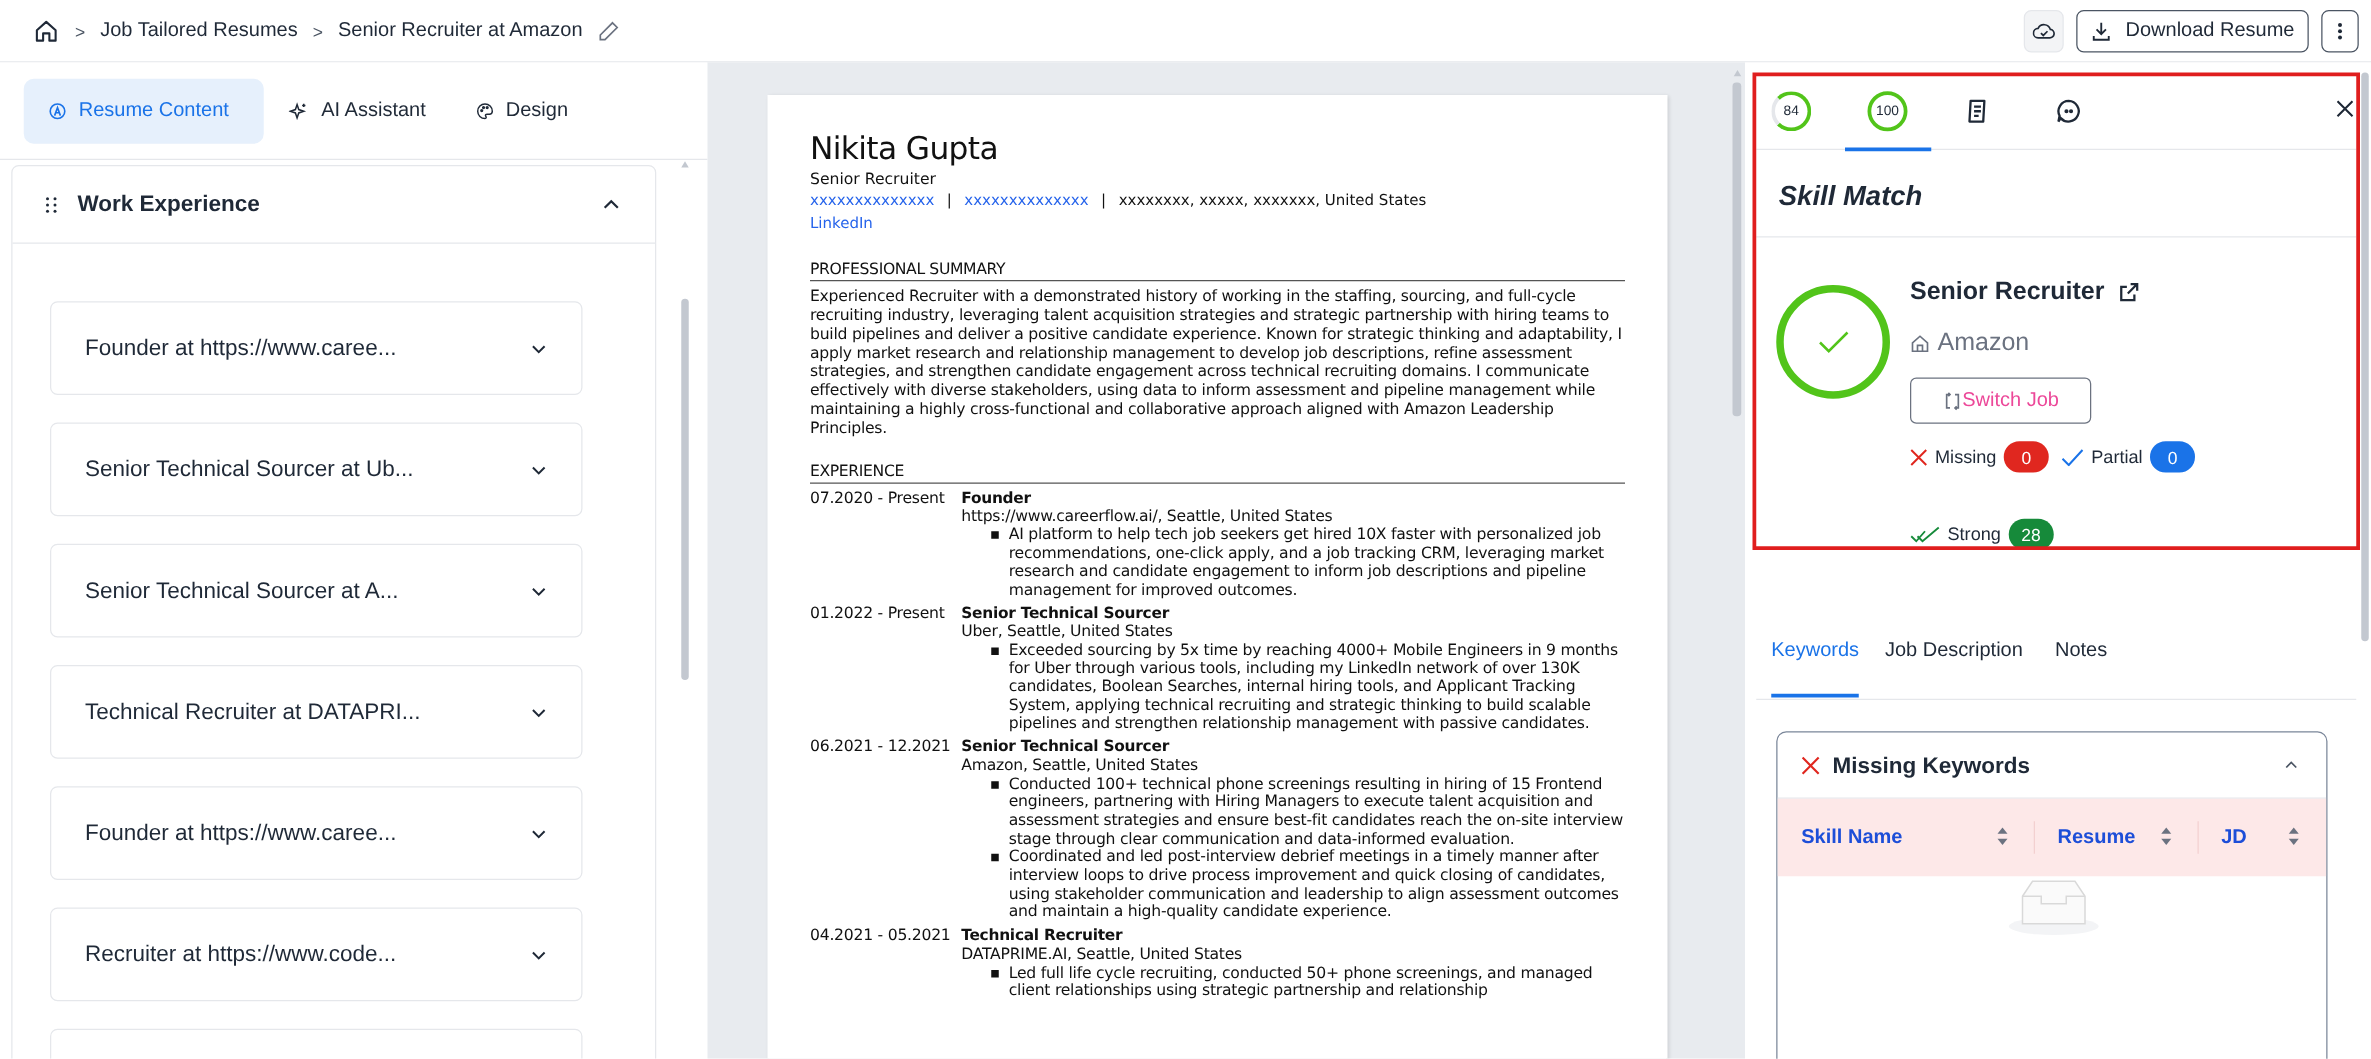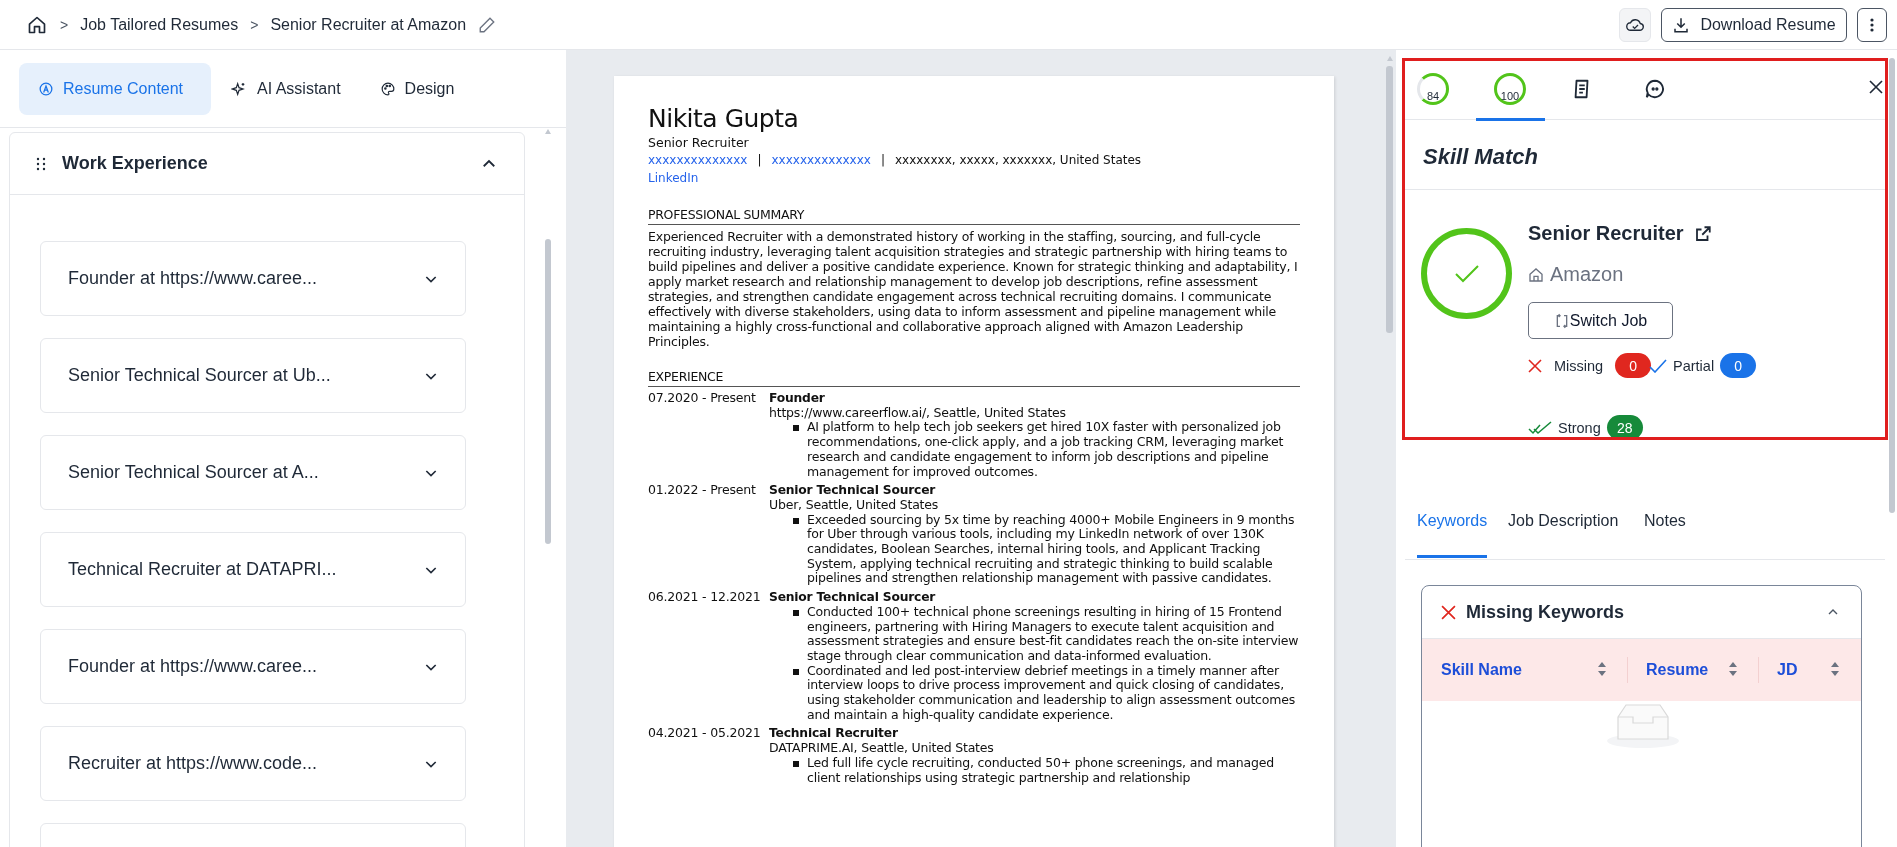--- a/index.html
+++ b/index.html
@@ -54,30 +54,30 @@
   .r-bullets li { position: relative; padding-left: 14px; }
   .r-bullets li::before { content: ""; position: absolute; left: 0; top: 5px; width: 6px; height: 6px; background: #111; }
   .preview-scrollbar { position: absolute; left: 1386px; top: 56px; width: 8px; height: 791px; }
   .preview-scrollbar .arrow { position: absolute; top: 0; left: 1px; border-left: 3px solid transparent; border-right: 3px solid transparent; border-bottom: 5px solid #c3c8d0; }
   .preview-scrollbar .thumb { position: absolute; top: 10px; left: 0; width: 7px; height: 267px; background: #c3c8d0; border-radius: 3px; }
 
   
   .right-panel { position: absolute; left: 1396px; top: 50px; width: 501px; height: 797px; background: #fff; }
   .highlight { position: absolute; left: 1402px; top: 58px; width: 486px; height: 382px; border: 3px solid #e01e1e; pointer-events: none; z-index: 5; }
   .rp-tabs { position: absolute; left: 9px; top: 8px; width: 480px; height: 62px; border-bottom: 1px solid #e5e7eb; }
-  .score-ring { position: absolute; width: 32px; height: 32px; border-radius: 50%; border: 3px solid #52c41a; display: flex; align-items: flex-end; justify-content: center; font-size: 11px; color: #1f2937; background: #fff; cursor: pointer; }
+  .score-ring { position: absolute; width: 32px; height: 32px; border-radius: 50%; border: 3px solid #52c41a; display: flex; align-items: center; justify-content: center; font-size: 11px; color: #1f2937; background: #fff; cursor: pointer; }
   .rp-tab-icon { position: absolute; top: 20px; width: 22px; height: 22px; cursor: pointer; }
   .rp-tab-underline { position: absolute; left: 71px; top: 60px; width: 69px; height: 3px; background: #1a73e8; }
   .rp-close { position: absolute; right: 0px; top: 20px; width: 18px; height: 18px; cursor: pointer; }
   .rp-heading { position: absolute; left: 27px; top: 94px; font-size: 22px; font-weight: bold; color: #1f2937; font-style: italic; }
   .rp-head-line { position: absolute; left: 9px; top: 139px; width: 480px; height: 1px; background: #e5e7eb; }
   .match-ring { position: absolute; left: 25px; top: 178px; width: 91px; height: 91px; border-radius: 50%; border: 6px solid #52c41a; display: flex; align-items: center; justify-content: center; }
   .job-title { position: absolute; left: 132px; top: 172px; font-size: 20px; font-weight: bold; color: #1f2937; display: flex; align-items: center; gap: 10px; }
   .company { position: absolute; left: 132px; top: 213px; font-size: 20px; color: #6b7280; display: flex; align-items: center; gap: 6px; }
-  .switch-btn { position: absolute; left: 132px; top: 252px; width: 145px; height: 37px; border: 1px solid #6b7280; border-radius: 5px; background: #fff; font-size: 16px; color: #0f172a; display: flex; align-items: center; justify-content: center; font-family: inherit; }
+  .switch-btn { position: absolute; left: 132px; top: 252px; width: 145px; height: 37px; border: 1px solid #6b7280; border-radius: 5px; background: #fff; font-size: 16px; color: #ec4899; display: flex; align-items: center; justify-content: center; font-family: inherit; }
   .stat { position: absolute; display: flex; align-items: center; gap: 6px; font-size: 14.5px; color: #1f2937; }
   .pill { min-width: 36px; height: 25px; border-radius: 13px; color: #fff; font-size: 14px; display: flex; align-items: center; justify-content: center; padding: 0 10px; }
   .sub-tabs { position: absolute; left: 9px; top: 455px; width: 480px; height: 55px; border-bottom: 1px solid #e5e7eb; }
   .sub-tab { position: absolute; top: 0; font-size: 16px; color: #1f2937; cursor: pointer; height: 53px; line-height: 32px; }
   .sub-tab.active { color: #1a73e8; border-bottom: 3px solid #1a73e8; }
   .kw-card { position: absolute; left: 25px; top: 535px; width: 441px; height: 310px; border: 1px solid #7a8699; border-radius: 8px; background: #fff; overflow: hidden; }
   .kw-head { height: 53px; display: flex; align-items: center; border-bottom: 1px solid #e5e7eb; position: relative; }
   .kw-head .title { position: absolute; left: 44px; font-size: 18px; font-weight: bold; color: #1f2937; }
   .kw-table-head { height: 62px; background: #fde8e8; position: relative; font-size: 16px; font-weight: bold; color: #1d4ed8; }
   .kw-col { position: absolute; top: 22px; }
@@ -258,20 +258,21 @@
         <div>Uber, Seattle, United States</div>
         <ul class="r-bullets">
             <li>Exceeded sourcing by 5x time by reaching 4000+ Mobile Engineers in 9 months for Uber through various tools, including my LinkedIn network of over 130K candidates, Boolean Searches, internal hiring tools, and Applicant Tracking System, applying technical recruiting and strategic thinking to build scalable pipelines and strengthen relationship management with passive candidates.</li>
           </ul>
       </div>
     </div>
     <div class="r-job">
       <div class="r-date">06.2021 - 12.2021</div>
       <div class="r-body">
         <div class="r-role">Senior Technical Sourcer</div>
+        <div>Amazon, Seattle, United States</div>
         <ul class="r-bullets">
           <li>Conducted 100+ technical phone screenings resulting in hiring of 15 Frontend engineers, partnering with Hiring Managers to execute talent acquisition and assessment strategies and ensure best-fit candidates reach the on-site interview stage through clear communication and data-informed evaluation.</li>
           <li>Coordinated and led post-interview debrief meetings in a timely manner after interview loops to drive process improvement and quick closing of candidates, using stakeholder communication and leadership to align assessment outcomes and maintain a high-quality candidate experience.</li>
         </ul>
       </div>
     </div>
     <div class="r-job">
       <div class="r-date">04.2021 - 05.2021</div>
       <div class="r-body">
         <div class="r-role">Technical Recruiter</div>
@@ -331,21 +332,21 @@
       </svg>
     <span>Amazon</span>
   </div>
   <button class="switch-btn">
     <svg width="16" height="16" viewBox="0 0 24 24" fill="none" stroke="#6b7280" stroke-width="2">
         <path d="M8 4 H5 V20 H9 M16 20 H19 V4 H15 M7 2 L9 4 L7 6 M17 18 L15 20 L17 22"></path>
       </svg>
     <span>Switch Job</span>
   </button>
 
-  <div class="stat" style="left:132px; top:303px;gap:12px;">
+  <div class="stat" style="left:132px; top:303px;">
     <svg width="14" height="14" viewBox="0 0 14 14" stroke="#e0271f" stroke-width="1.6">
         <path d="M1 1 L13 13 M13 1 L1 13"></path>
       </svg>
     <span>Missing</span>
     <span class="pill" style="background:#e0271f">0</span>
   </div>
   <div class="stat" style="left:253px; top:303px;">
     <svg width="18" height="14" viewBox="0 0 18 14" fill="none" stroke="#1a73e8" stroke-width="1.6">
         <path d="M1 8 L6 13 L17 1"></path>
       </svg>

